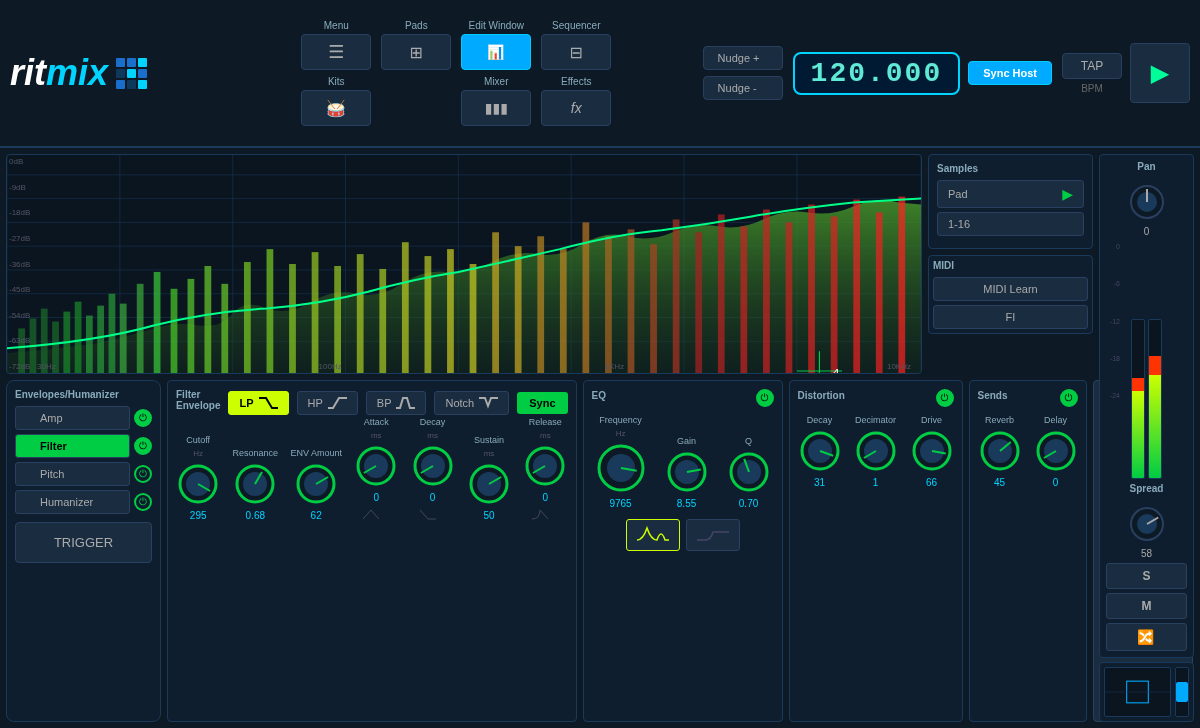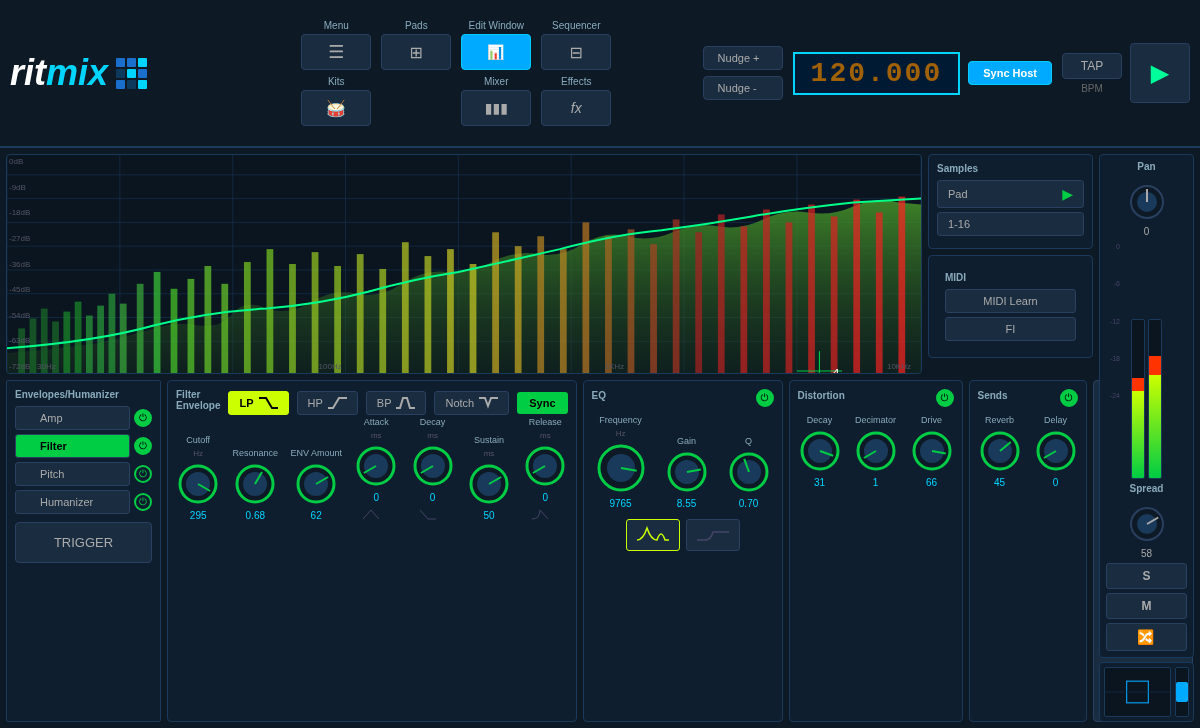--- a/index.html
+++ b/index.html
@@ -67,25 +67,25 @@
       font-size: 11px;
       color: #aaa;
       cursor: pointer;
       min-width: 80px;
       text-align: left;
     }
 
     .bpm-display {
       background: #001a33;
       border: 2px solid #00d4ff;
-      border-radius: 0;
+      border-radius: 8px;
       padding: 4px 16px;
       font-size: 28px;
       font-weight: bold;
-      color: #a16207;
+      color: #5eead4;
       font-family: 'Courier New', monospace;
       letter-spacing: 2px;
       text-align: center;
       min-width: 120px;
     }
     .tap-btn {
       background: #1a2d40;
       border: 1px solid #2a4060;
       border-radius: 4px;
       padding: 5px 14px;
@@ -112,21 +112,21 @@
       cursor: pointer;
       font-size: 24px;
       color: #00ff99;
       margin-left: 8px;
     }
 
     
     .env-section {
       background: #0f1e2e;
       border: 1px solid #1a3a5c;
-      border-radius: 2px;
+      border-radius: 8px;
       padding: 8px;
       min-width: 155px;
     }
     .section-title {
       font-size: 10px;
       color: #8ab;
       margin-bottom: 6px;
       font-weight: bold;
     }
     .env-buttons {
@@ -286,21 +286,21 @@
       justify-content: space-between;
     }
     .pad-arrow {
       color: #00cc44;
       font-size: 14px;
     }
     .midi-section {
       background: #0f1e2e;
       border: 1px solid #1a3a5c;
       border-radius: 4px;
-      padding: 16px;
+      padding: 4px;
     }
     .midi-learn-btn {
       background: #1a2d40;
       border: 1px solid #2a4060;
       border-radius: 3px;
       padding: 5px 10px;
       font-size: 11px;
       color: #aaa;
       cursor: pointer;
       width: 100%;

